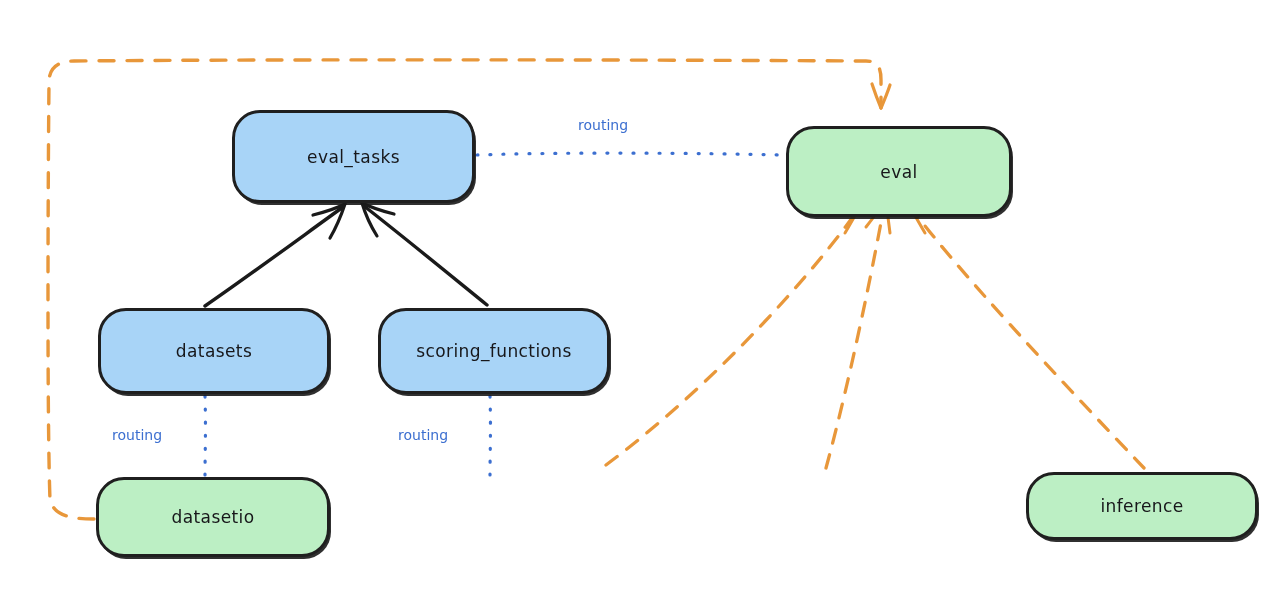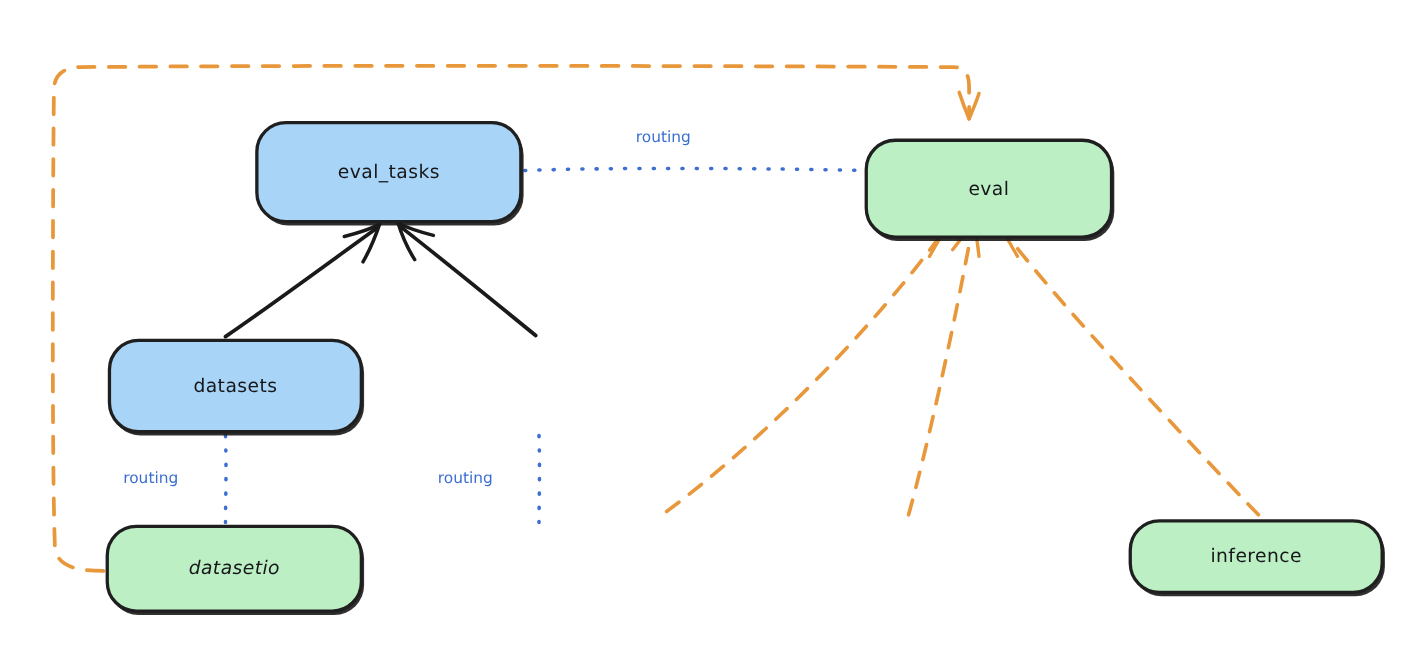--- a/index.html
+++ b/index.html
@@ -121,22 +121,25 @@
   </div>
 
   <div class="node provider" style="left:786px; top:126px; width:226px; height:91px;">
     <span class="node-label">eval</span>
   </div>
 
   <div class="node api" style="left:98px; top:308px; width:232px; height:86px;">
     <span class="node-label">datasets</span>
   </div>
 
+  <div class="node api" style="left:378px; top:308px; width:232px; height:86px;">
+    <span class="node-label">scoring_functions</span>
+  </div>
 
-  <div class="node provider" style="left:96px; top:477px; width:234px; height:80px;font-style:italic;">
+  <div class="node provider" style="left:96px; top:477px; width:234px; height:80px;">
     <span class="node-label">datasetio</span>
   </div>
 
 
 
   <div class="node provider" style="left:1026px; top:472px; width:232px; height:68px;">
     <span class="node-label">inference</span>
   </div>
 
   <div class="edge-label" style="left:578px; top:117px;">routing</div>

